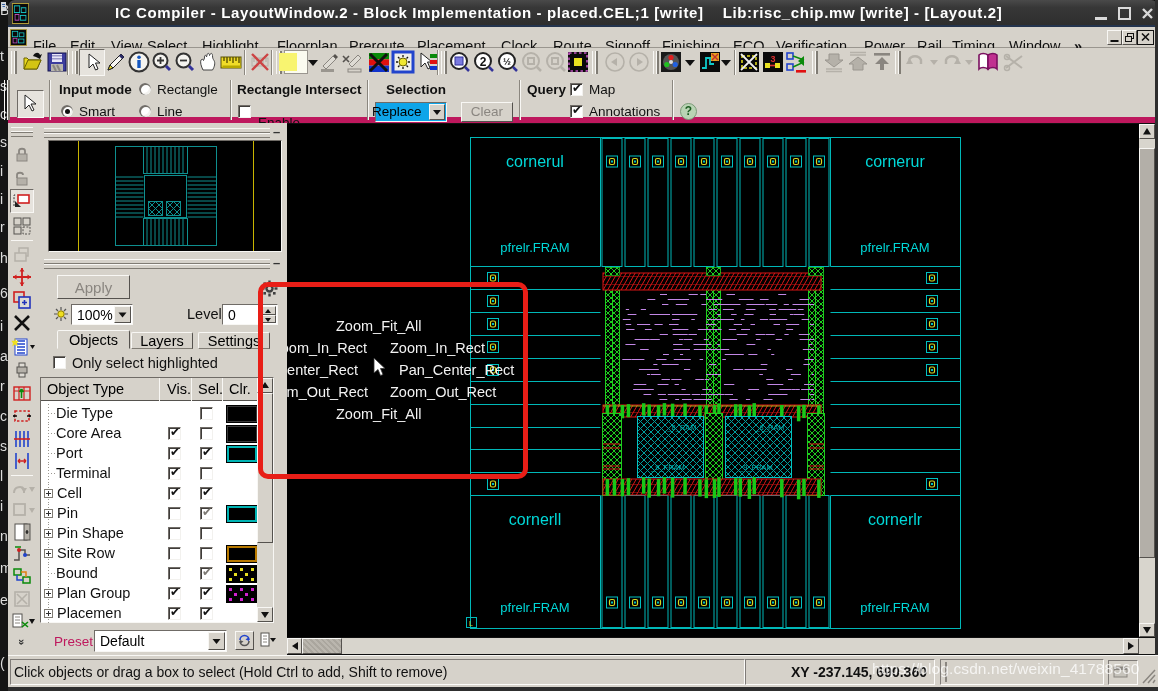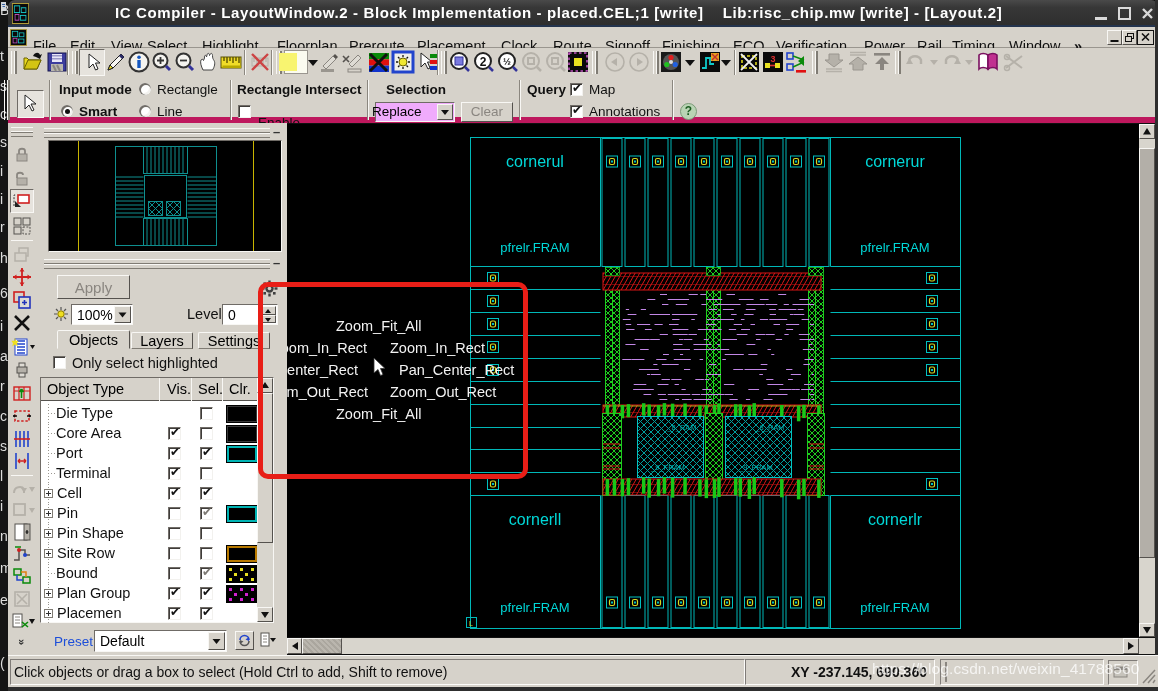--- a/index.html
+++ b/index.html
@@ -377,30 +377,30 @@
     <div class="abs" style="left:9px;top:13px;width:27px;height:28px;background:#e6e3dd;border:1px solid;border-color:#6f6b66 #f8f7f4 #f8f7f4 #6f6b66;">
       <svg width="25" height="26">
           <path d="M7 4 L7 18 L11 14 L14 20 L16 19 L13 13 L18 13 Z" fill="#fff" stroke="#222" stroke-width="1"></path>
         </svg>
     </div>
     <div class="sep" style="left:41px;top:3px;height:40px;"></div>
     <div class="abs bold13" style="left:51px;top:5px;">Input mode</div>
     <div class="radio" style="left:131px;top:6px;"></div>
     <div class="abs lab13" style="left:149px;top:5px;">Rectangle</div>
     <div class="radio on" style="left:53px;top:28px;"></div>
-    <div class="abs lab13" style="left:71px;top:27px;font-weight:bold;">Smart</div>
+    <div class="abs lab13" style="left:71px;top:27px;">Smart</div>
     <div class="radio" style="left:131px;top:28px;"></div>
     <div class="abs lab13" style="left:149px;top:27px;">Line</div>
     <div class="sep" style="left:222px;top:3px;height:40px;"></div>
     <div class="abs bold13" style="left:229px;top:5px;">Rectangle Intersect</div>
     <div class="cb" style="left:230px;top:28px;"></div>
     <div class="abs lab13" style="left:250px;top:38px;">Enable</div>
     <div class="sep" style="left:359px;top:3px;height:40px;"></div>
     <div class="abs bold13" style="left:366px;top:5px;margin-left:12px;">Selection</div>
-    <div class="abs in" style="left:367px;top:25px;width:80px;height:20px;background:#f0abfc;padding-left:40px;">
+    <div class="abs in" style="left:367px;top:25px;width:72px;height:20px;background:#0ea5e9;padding-left:40px;">
       <div class="abs" style="left:-4px;top:1px;font-size:13.5px;">Replace</div>
       <div class="abs btn" style="right:1px;top:1px;width:16px;height:16px;">
           <svg width="14" height="14">
             <path d="M3 5 L11 5 L7 10 Z" fill="#111"></path>
           </svg>
         </div>
     </div>
     <div class="abs btn" style="left:453px;top:25px;width:52px;height:20px;text-align:center;color:#8a8680;font-size:13.5px;padding-top:1px;">Clear</div>
     <div class="sep" style="left:511px;top:3px;height:40px;"></div>
     <div class="abs bold13" style="left:519px;top:5px;">Query</div>
@@ -739,21 +739,21 @@
           </div>
         <div class="abs btn" style="left:0;bottom:0;width:16px;height:15px;">
             <svg width="14" height="13">
               <path d="M7 10 L11 4 L3 4 Z" fill="#111"></path>
             </svg>
           </div>
         <div class="abs btn" style="left:0;top:15px;width:16px;height:150px;"></div>
       </div>
     </div>
 
-    <div class="abs" style="left:18px;top:511px;font-size:13.5px;color:#1d4ed8;">Preset</div>
+    <div class="abs" style="left:18px;top:511px;font-size:13.5px;color:#be185d;">Preset</div>
     <div class="abs in" style="left:58px;top:507px;width:133px;height:22px;background:#fff;">
       <div class="abs" style="left:5px;top:2px;font-size:14px;">Default</div>
       <div class="abs btn" style="right:1px;top:1px;width:17px;height:18px;">
           <svg width="15" height="16">
             <path d="M3.5 6 L11.5 6 L7.5 11 Z" fill="#111"></path>
           </svg>
         </div>
     </div>
     <div class="abs btn" style="left:199px;top:508px;width:19px;height:19px;">
         <svg width="17" height="17" viewBox="0 0 17 17">

